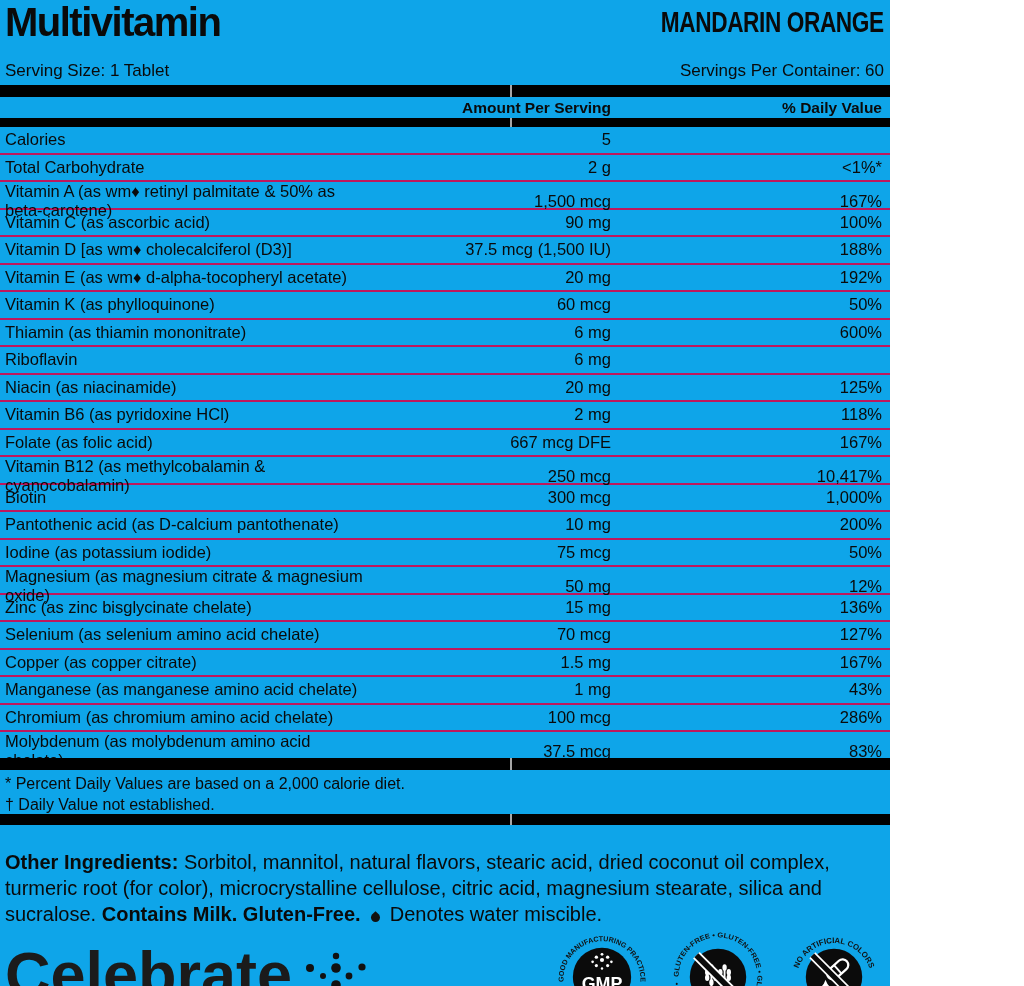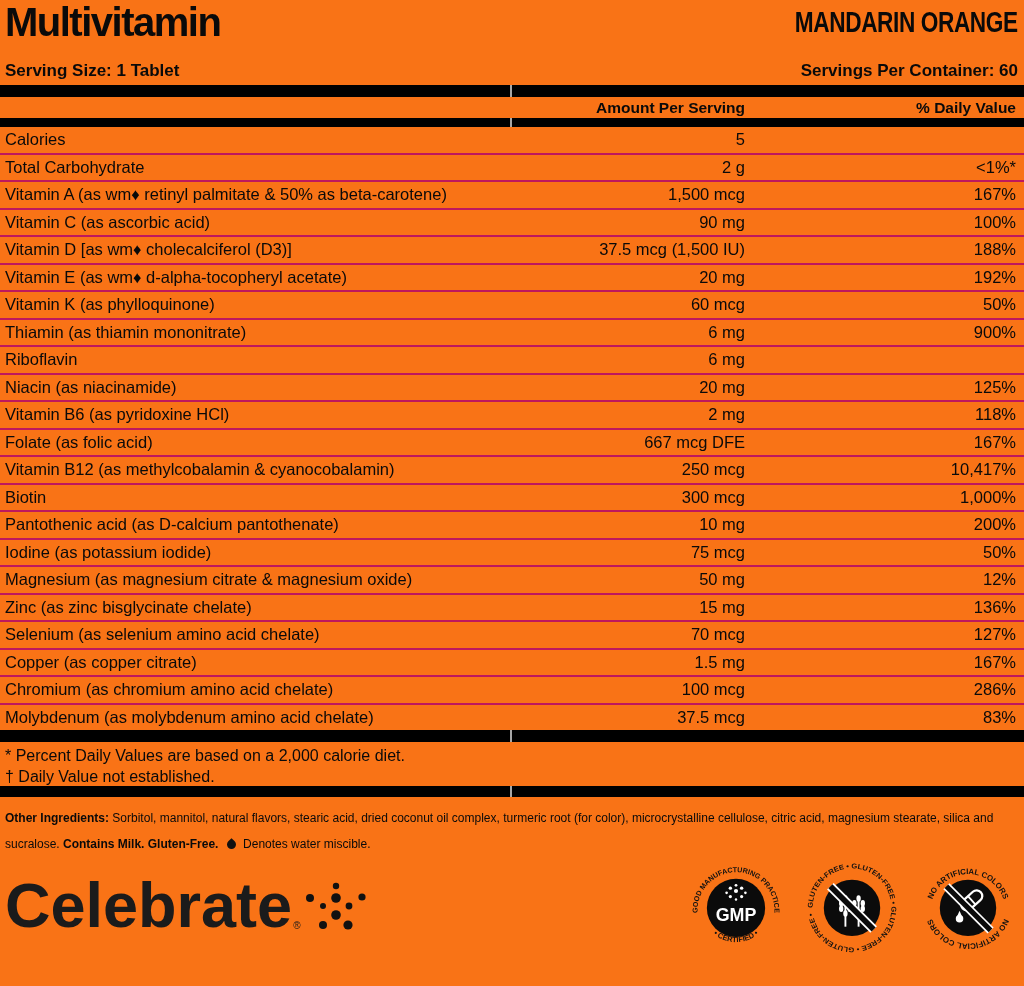--- a/index.html
+++ b/index.html
@@ -1,45 +1,45 @@
 <!DOCTYPE html>
 <html><head>
 <meta charset="utf-8">
 <style>
   * { box-sizing: border-box; margin: 0; padding: 0; }
   html, body { background:#fff; }
   body { font-family: "Liberation Sans", "DejaVu Sans", sans-serif; color:#0a0a0a; }
-  .label-root { position:relative; width:1024px; height:986px; background:#f97316; overflow:hidden; }
+  .label-root { position:relative; width:890px; height:986px; background:#0ea5e9; overflow:hidden; }
 
   
   .top-header { display:flex; justify-content:space-between; align-items:flex-start; height:60px; padding:0 6px 0 5px; }
   .title { font-size:40px; font-weight:bold; letter-spacing:-1.5px; line-height:1.0; padding-top:2px; }
   .flavor { font-size:29px; font-weight:bold; letter-spacing:-0.5px; transform:scaleX(0.78); transform-origin:100% 0; white-space:nowrap; padding-top:6px; }
 
-  .serving-row { display:flex; justify-content:space-between; align-items:flex-end; height:25px; padding:0 6px 4px 5px; font-size:17px; font-weight:bold; }
+  .serving-row { display:flex; justify-content:space-between; align-items:flex-end; height:25px; padding:0 6px 4px 5px; font-size:17px; font-weight:normal; }
 
   
   .bar { position:relative; width:100%; background:#000; }
   .bar::after { content:""; position:absolute; left:510px; top:0; bottom:0; width:2px; background:rgba(255,255,255,0.65); }
   .bar-a { height:12px; }
   .bar-b { height:9px; }
   .bar-c { height:12px; }
   .bar-d { height:11px; }
 
   .grid-cols { display:grid; grid-template-columns:1fr 240px 271px; padding:0 8px 0 5px; }
   .table-head { height:21px; align-items:center; font-size:15.5px; font-weight:bold;margin-left:33px; }
   .table-head .amt, .table-head .dv { text-align:right; }
 
   .row { height:27.5px; border-bottom:2px solid #be185d; align-items:center; font-size:16.5px; }
   .row:last-child { border-bottom:none; height:25.5px; }
   .row .amt, .row .dv { text-align:right; }
 
   .footnotes { height:44px; padding:3px 6px 0 5px; font-size:16px; line-height:21px; }
 
-  .other-ing { margin-top:8px; padding:0 8px 0 5px; font-size:12px; line-height:26px; }
+  .other-ing { margin-top:24px; padding:0 8px 0 5px; font-size:20px; line-height:26px; }
   .other-ing .b { font-weight:bold; }
   .drop { display:inline-block; width:9px; height:9px; background:#111; border-radius:0 50% 50% 50%; transform:rotate(45deg); margin:0 4px -1px 5px; }
 
   
   .footer { display:flex; align-items:center; height:99px; padding:0 6px 2px 5px; }
   .logo-wrap { display:flex; align-items:flex-end; }
   .logo-text { font-size:63px; font-weight:700; letter-spacing:0px; color:#1b1b1b; line-height:0.95; }
   .logo-tm { font-size:10px; align-self:flex-end; margin:0 0 4px 1px; color:#1b1b1b; }
   .logo-dots { margin:0 0 2px 2px; }
   .badges { margin-left:auto; display:flex; gap:16px; align-items:center; }
@@ -103,21 +103,21 @@
         <span class="dv">192%</span>
       </div>
       <div class="grid-cols row">
         <span class="name">Vitamin K (as phylloquinone)</span>
         <span class="amt">60 mcg</span>
         <span class="dv">50%</span>
       </div>
       <div class="grid-cols row">
         <span class="name">Thiamin (as thiamin mononitrate)</span>
         <span class="amt">6 mg</span>
-        <span class="dv">900%</span>
+        <span class="dv">600%</span>
       </div>
       <div class="grid-cols row">
         <span class="name">Riboflavin</span>
         <span class="amt">6 mg</span>
       </div>
       <div class="grid-cols row">
         <span class="name">Niacin (as niacinamide)</span>
         <span class="amt">20 mg</span>
         <span class="dv">125%</span>
       </div>
@@ -163,20 +163,25 @@
       </div>
       <div class="grid-cols row">
         <span class="name">Selenium (as selenium amino acid chelate)</span>
         <span class="amt">70 mcg</span>
         <span class="dv">127%</span>
       </div>
       <div class="grid-cols row">
         <span class="name">Copper (as copper citrate)</span>
         <span class="amt">1.5 mg</span>
         <span class="dv">167%</span>
+      </div>
+      <div class="grid-cols row">
+        <span class="name">Manganese (as manganese amino acid chelate)</span>
+        <span class="amt">1 mg</span>
+        <span class="dv">43%</span>
       </div>
       <div class="grid-cols row">
         <span class="name">Chromium (as chromium amino acid chelate)</span>
         <span class="amt">100 mcg</span>
         <span class="dv">286%</span>
       </div>
       <div class="grid-cols row">
         <span class="name">Molybdenum (as molybdenum amino acid chelate)</span>
         <span class="amt">37.5 mcg</span>
         <span class="dv">83%</span>

